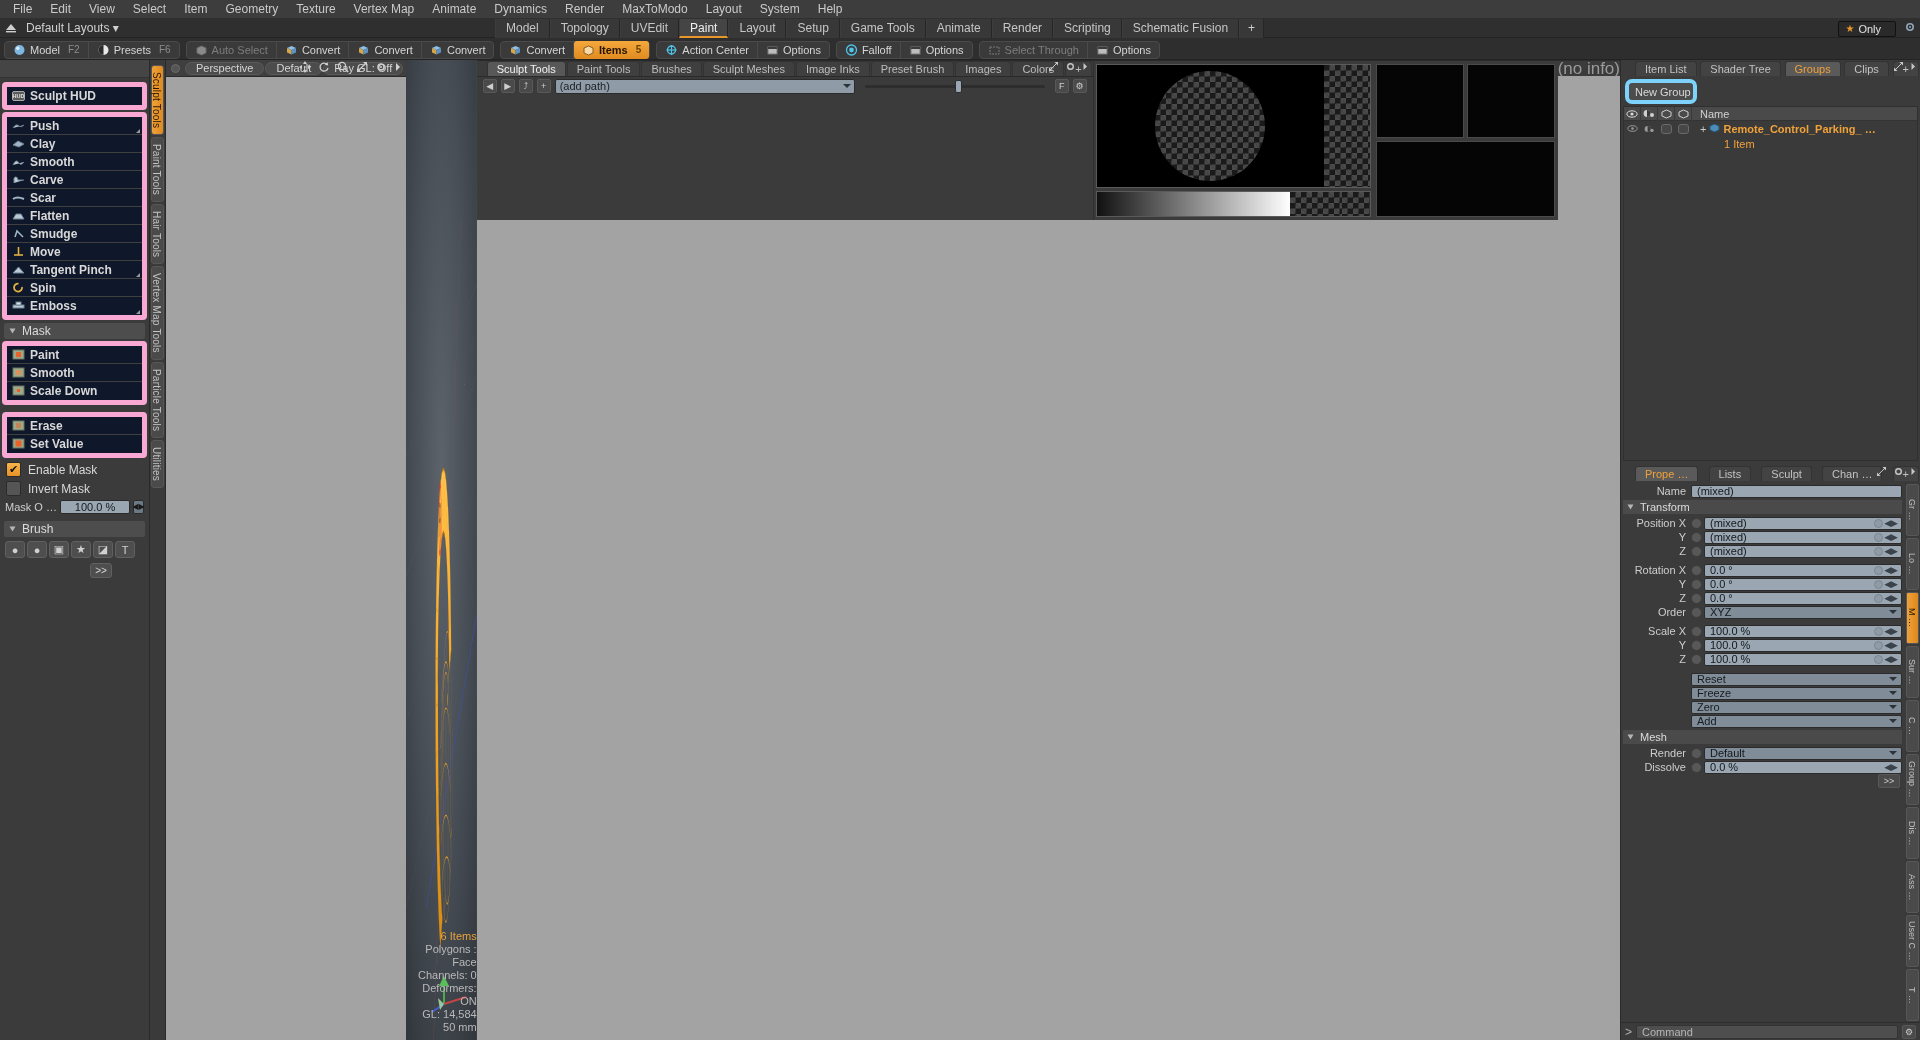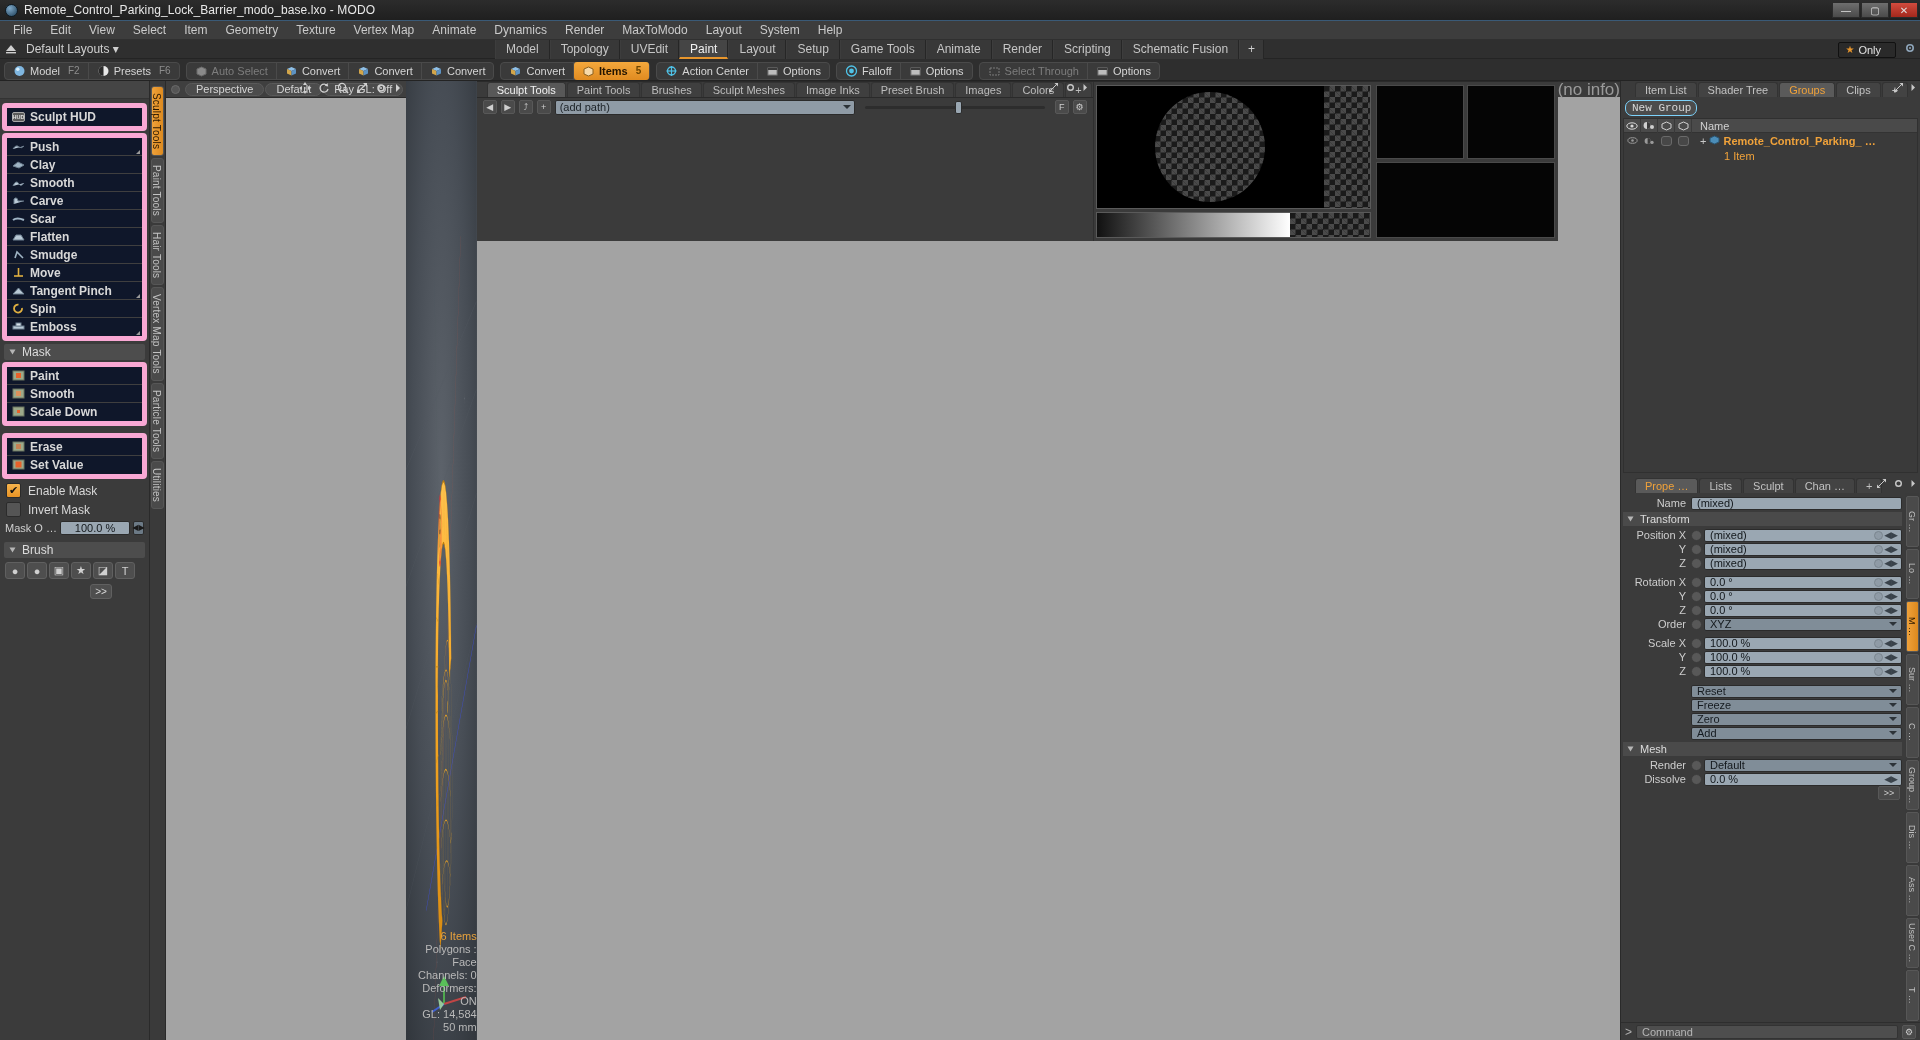--- a/index.html
+++ b/index.html
@@ -182,29 +182,29 @@
   .blk { flex:1; background:#050505; border:1px solid #4a4a4a;}
 
   .statusbar { height:16px; background:#3b3b3b; border-top:1px solid #2d2d2d;
      display:flex; align-items:center; justify-content:center; font-size:17px;
      color:#9a9a9a;}
 
   
   .rightcol { width:300px; display:flex; flex-direction:column;
      background:#3b3b3b; border-left:1px solid #2a2a2a;}
   .rtabs { height:16px; display:flex; align-items:flex-end; padding-left:14px;
-     background:#3b3b3b; position:relative;}
+     background:#3b3b3b; position:relative;justify-content:space-between;}
   .rt { padding:0 9px; height:15px; line-height:15px; font-size:11px; color:#c2c2c2;
      background:#434343; border:1px solid #333; border-bottom:none;
      border-radius:3px 3px 0 0; margin-right:1px;}
   .rt.on { background:#5a5a5a; color:#f0a23a;}
   .rtools { position:absolute; right:3px; bottom:1px; display:flex; gap:6px; align-items:center;}
-  .newgroup { height:16px; margin:3px 0 0 4px; width:72px; background:#4c4c4c;
-     border:1px solid #7dd3fc; border-radius:7px; font-size:11px; color:#d8d8d8;
-     display:flex; align-items:center; padding-left:6px;font-family:Liberation Mono, monospace;}
+  .newgroup { height:25px; margin:3px 0 0 4px; width:72px; background:#4c4c4c;
+     border:4px solid #7dd3fc; border-radius:7px; font-size:11px; color:#d8d8d8;
+     display:flex; align-items:center; padding-left:6px;}
   .glist { flex:1; background:#3a3a3a; border:1px solid #303030; margin:2px 2px 0 2px;
      display:flex; flex-direction:column; min-height:0;}
   .gl-head { height:14px; background:#4a4a4a; display:flex; align-items:center;
      border-bottom:1px solid #333; font-size:11px; color:#d0d0d0;}
   .glc { width:17px; display:flex; align-items:center; justify-content:center;
      border-right:1px solid #3a3a3a; height:14px;}
   .gl-row { height:15px; display:flex; align-items:center; font-size:11px;}
   .gl-name { color:#f0a23a; font-weight:bold; display:flex; align-items:center; gap:3px;}
   .gl-sub { font-size:11px; color:#f0a23a; padding-left:100px;}
   .oc { width:11px;height:10px; border:1px solid #6a6a6a; border-radius:3px; background:#474747;}
@@ -241,29 +241,20 @@
      background:#3b3b3b; border-top:1px solid #2e2e2e;}
   .cmdfield { flex:1; height:14px; background:#4e4e4e; border:1px solid #333;
      border-radius:2px; font-size:11px; color:#b5b5b5; padding-left:5px;
      display:flex; align-items:center;}
 </style>
 </head>
 <body>
 
 <div class="app">
 
-  <div class="titlebar">
-    <span class="tb-icon"></span>
-    <span class="tb-text">Remote_Control_Parking_Lock_Barrier_modo_base.lxo - MODO</span>
-    <div class="wbtns">
-      <div class="wbtn">—</div>
-      <div class="wbtn">▢</div>
-      <div class="wbtn close">✕</div>
-    </div>
-  </div>
 
   <div class="menubar">
     <div class="mi">File</div>
     <div class="mi">Edit</div>
     <div class="mi">View</div>
     <div class="mi">Select</div>
     <div class="mi">Item</div>
     <div class="mi">Geometry</div>
     <div class="mi">Texture</div>
     <div class="mi">Vertex Map</div>

